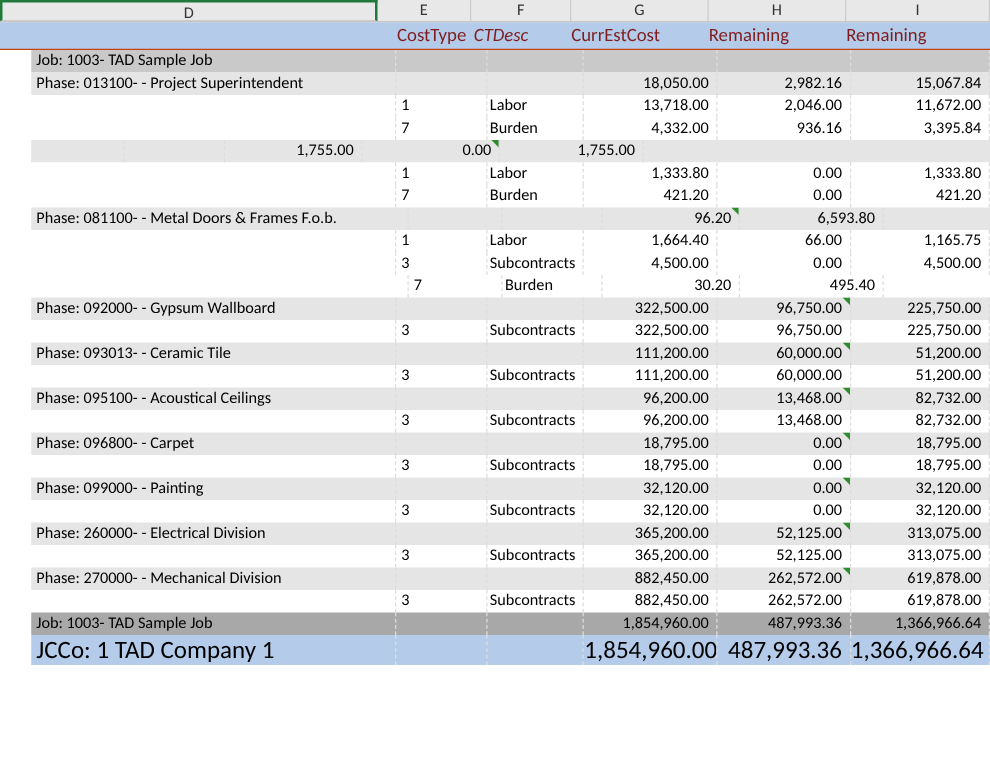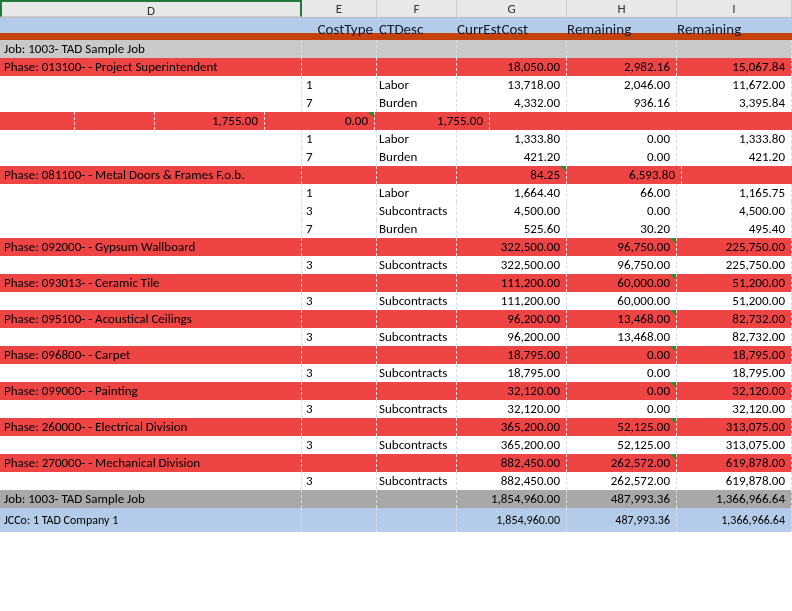--- a/index.html
+++ b/index.html
@@ -27,57 +27,58 @@
   .col-D { width: 302px; }
   .col-E { width: 75px; }
   .col-F { width: 80px; }
   .col-G { width: 110px; }
   .col-H { width: 110px; }
   .col-I { width: 115px; }
 
   .header-row {
     display: flex;
     background: #b4ccea;
-    border-bottom: 7px solid #c2410c;
+    border-bottom: 1px solid #c2410c;
     height: 22px;
     font-size: 15px;
-    color: #0f172a;
+    color: #7f1d1d;
   }
   .header-row > div { line-height: 22px; }
   .header-row .col-D { text-align: center; }
   .header-row .col-E { text-align: right; padding-right: 4px; }
-  .header-row .col-F { text-align: left; padding-left: 2px; }
+  .header-row .col-F { text-align: left; padding-left: 2px; font-style: italic; }
   .header-row .col-G,
   .header-row .col-H,
   .header-row .col-I { text-align: left; padding-right: 6px; }
 
   .row {
     display: flex;
     height: 18px;
     font-size: 13px;
+    margin-left: 25px;
   }
   .row > div {
     line-height: 18px;
     padding-right: 4px;
     white-space: nowrap;
     overflow: hidden;
     border-right: 1px dashed #ddd;
   }
   .row .col-D { padding-left: 4px; padding-right: 0; }
   .row .col-E { padding-left: 4px; }
   .row .col-F { padding-left: 2px; }
   .row .col-G, .row .col-H, .row .col-I { text-align: right; padding-right: 6px; }
 
   .job-header { background: #c9c9c9; }
-  .phase-row { background: #ef4444; }
+  .phase-row { background: #e5e5e5; }
   .detail-row { background: #fff; }
   .job-total { background: #a8a8a8; }
   .company-row {
     background: #b4ccea;
-    font-size: 12px;
+    font-size: 20px;
     height: 24px;
   }
   .company-row > div { line-height: 24px; }
 
   .tri {
     position: relative;
   }
   .tri::after {
     content: "";
     position: absolute;
@@ -163,21 +164,21 @@
       <div class="col-E">7</div>
       <div class="col-F">Burden</div>
       <div class="col-G">421.20</div>
       <div class="col-H">0.00</div>
       <div class="col-I">421.20</div>
     </div>
     <div class="row phase-row">
       <div class="col-D">Phase: 081100-   - Metal Doors &amp; Frames F.o.b.</div>
       <div class="col-E"></div>
       <div class="col-F"></div>
-      <div class="col-H tri">84.25</div>
+      <div class="col-H tri">96.20</div>
       <div class="col-I">6,593.80</div>
     </div>
     <div class="row detail-row">
       <div class="col-D"></div>
       <div class="col-E">1</div>
       <div class="col-F">Labor</div>
       <div class="col-G">1,664.40</div>
       <div class="col-H">66.00</div>
       <div class="col-I">1,165.75</div>
     </div>
@@ -186,21 +187,20 @@
       <div class="col-E">3</div>
       <div class="col-F">Subcontracts</div>
       <div class="col-G">4,500.00</div>
       <div class="col-H">0.00</div>
       <div class="col-I">4,500.00</div>
     </div>
     <div class="row detail-row">
       <div class="col-D"></div>
       <div class="col-E">7</div>
       <div class="col-F">Burden</div>
-      <div class="col-G">525.60</div>
       <div class="col-H">30.20</div>
       <div class="col-I">495.40</div>
     </div>
     <div class="row phase-row">
       <div class="col-D">Phase: 092000-   - Gypsum Wallboard</div>
       <div class="col-E"></div>
       <div class="col-F"></div>
       <div class="col-G">322,500.00</div>
       <div class="col-H tri">96,750.00</div>
       <div class="col-I">225,750.00</div>

